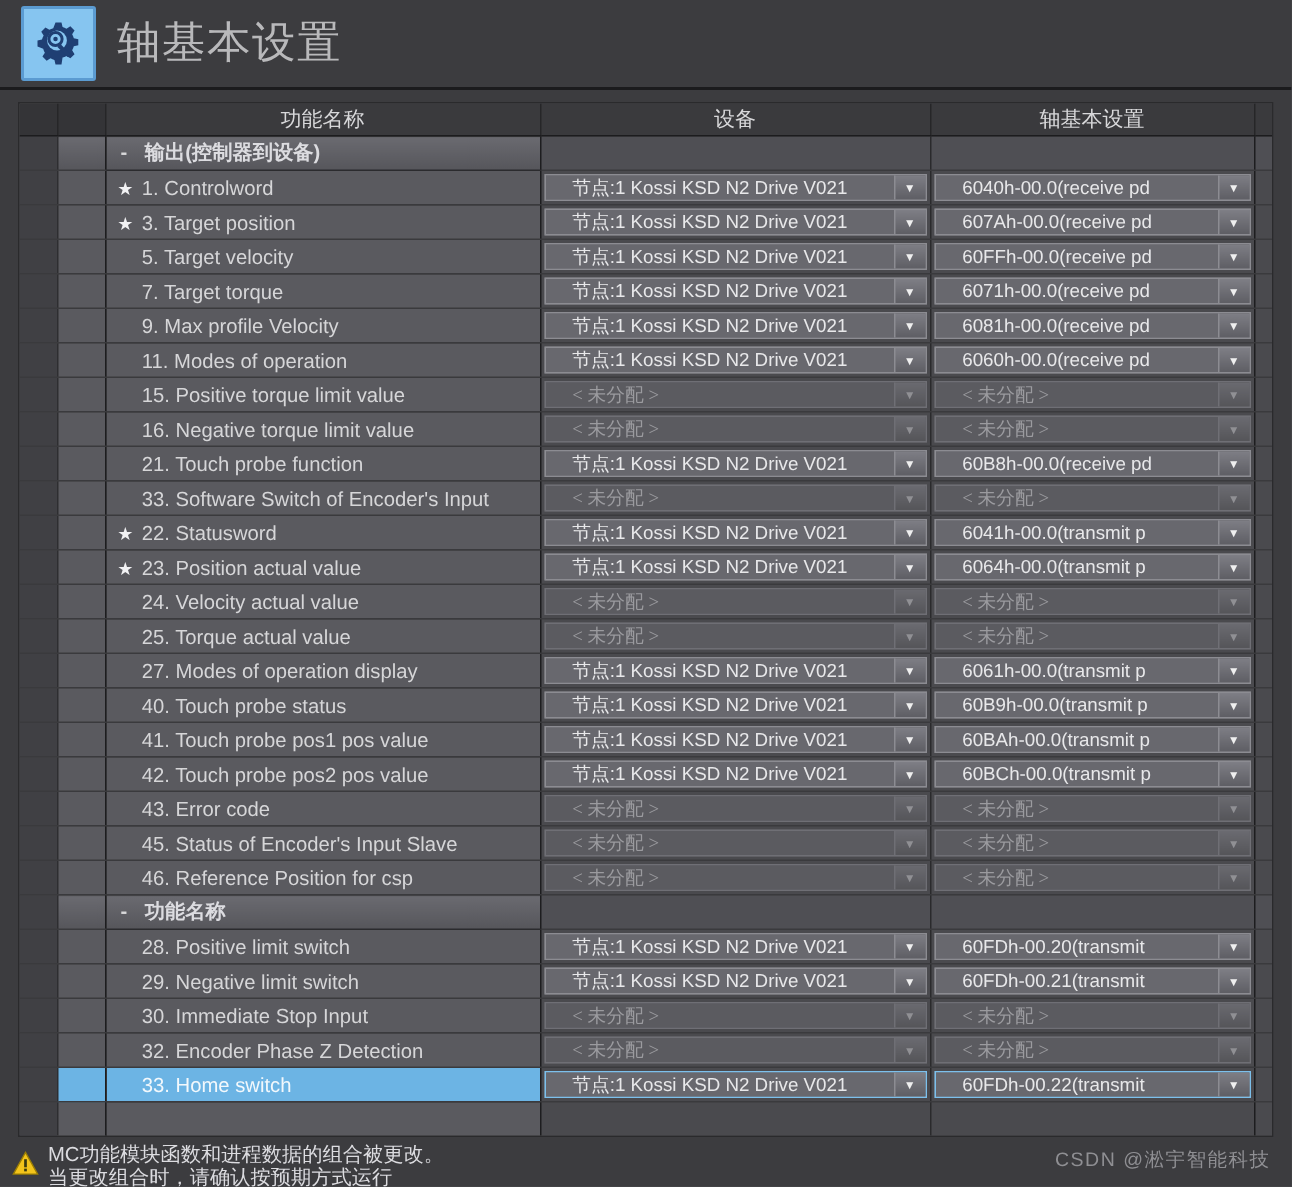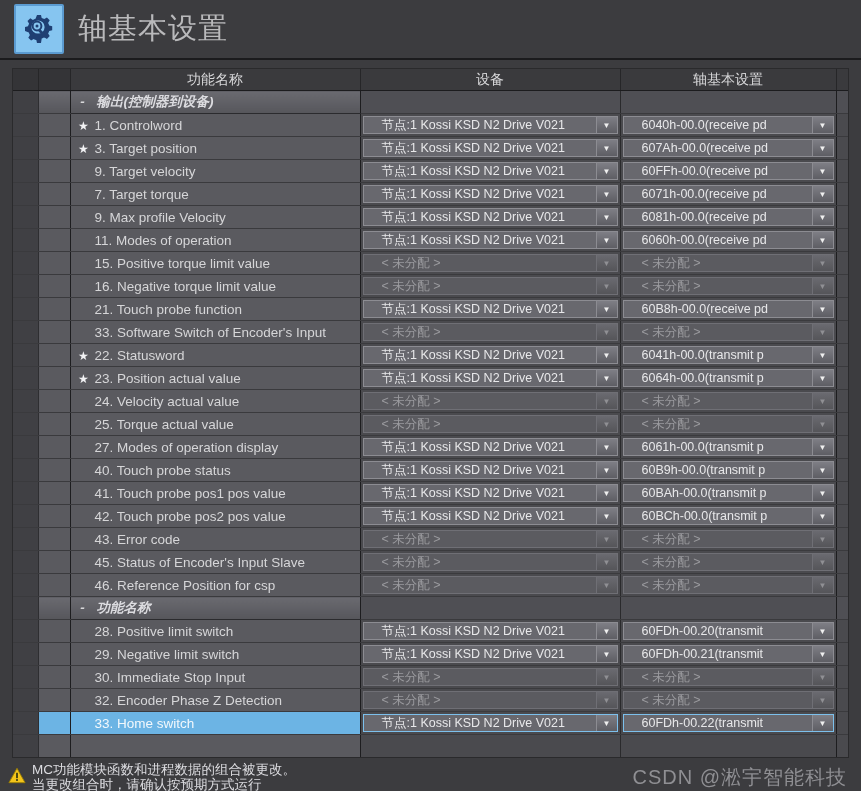--- a/index.html
+++ b/index.html
@@ -90,21 +90,20 @@
   td.cell{background:#4a4a4e;padding:0 2px;border-right:1px solid #2a2a2c;}
   td.cell.pdo{border-right:1px solid #1d1d1f;}
   td.pad{background:#4a4a4e;border-right:none;}
 
   
   tr.group td.gutter2,
   tr.group td.name{
     background:linear-gradient(#6a6a70,#56565b);
     color:#dcdce0;
     font-weight:bold;
-    font-style:italic;
   }
   tr.group td.gutter2{border-right:1px solid #1d1d1f;}
   tr.group td.cell{background:#4f4f54;}
   tr.group td.pad{background:#4f4f54;}
   tr.group td.name{border-bottom:1px solid #2b2b2e;}
   .expander{
     display:inline-block;width:16px;text-align:center;
     color:#d8d8da;font-weight:bold;
   }
   .group-label{margin-left:6px;}
@@ -142,21 +141,21 @@
     background:#68686e;
   }
   .combo .arrow{
     flex:0 0 20px;
     background:linear-gradient(#7e7e85,#5e5e64);
     border-left:1px solid #8c8c92;
     display:flex;align-items:center;justify-content:center;
     color:#efefef;font-size:8px;
   }
   .combo.disabled{background:#5b5b60;border:1px solid #6f6f75;}
-  .combo.disabled .val{background:#5b5b60;color:#9b9b9f;}
+  .combo.disabled .val{background:#5b5b60;color:#9b9b9f;font-family:Liberation Serif, serif;}
   .combo.disabled .arrow{
     background:linear-gradient(#6a6a70,#555559);
     border-left:1px solid #6f6f75;color:#909094;
   }
 
   
   #footer{
     position:relative;
     height:32px;
     margin:0 0 0 0;
@@ -167,21 +166,21 @@
   }
   #warn-icon{
     width:18px;height:17px;flex:0 0 auto;margin-top:5px;
   }
   #warn-lines{margin-left:6px;}
   .warn-line{
     color:#dcdce0;font-size:13.5px;line-height:15px;white-space:nowrap;
   }
   #watermark{
     position:absolute;right:14px;top:6px;
-    color:#8f8f93;font-size:20px;letter-spacing:1px;
+    color:#8f8f93;font-size:13px;letter-spacing:1px;
   }
 </style>
 </head>
 <body>
 
 <div id="title-bar">
   <div id="title-icon">
     <svg width="32" height="32" viewBox="0 0 32 32" aria-hidden="true">
       <g fill="#1f3f73">
         <path d="M14 2 h4 l.7 3.0 a9 9 0 0 1 2.6 1.1 l2.6-1.6 2.8 2.8 -1.6 2.6
@@ -261,21 +260,21 @@
             <div class="combo">
               <span class="val">607Ah-00.0(receive pd</span>
               <span class="arrow">▼</span>
             </div>
           </td>
           <td class="pad"></td>
         </tr>
         <tr>
           <td class="gutter1"></td>
           <td class="gutter2"></td>
-          <td class="name"><span class="star"></span><span class="rowlabel">9. Target velocity</span></td>
+          <td class="name"><span class="star"></span><span class="rowlabel">5. Target velocity</span></td>
           <td class="cell">
             <div class="combo">
               <span class="val">节点:1 Kossi KSD N2 Drive V021</span>
               <span class="arrow">▼</span>
             </div>
           </td>
           <td class="cell pdo">
             <div class="combo">
               <span class="val">60FFh-00.0(receive pd</span>
               <span class="arrow">▼</span>

